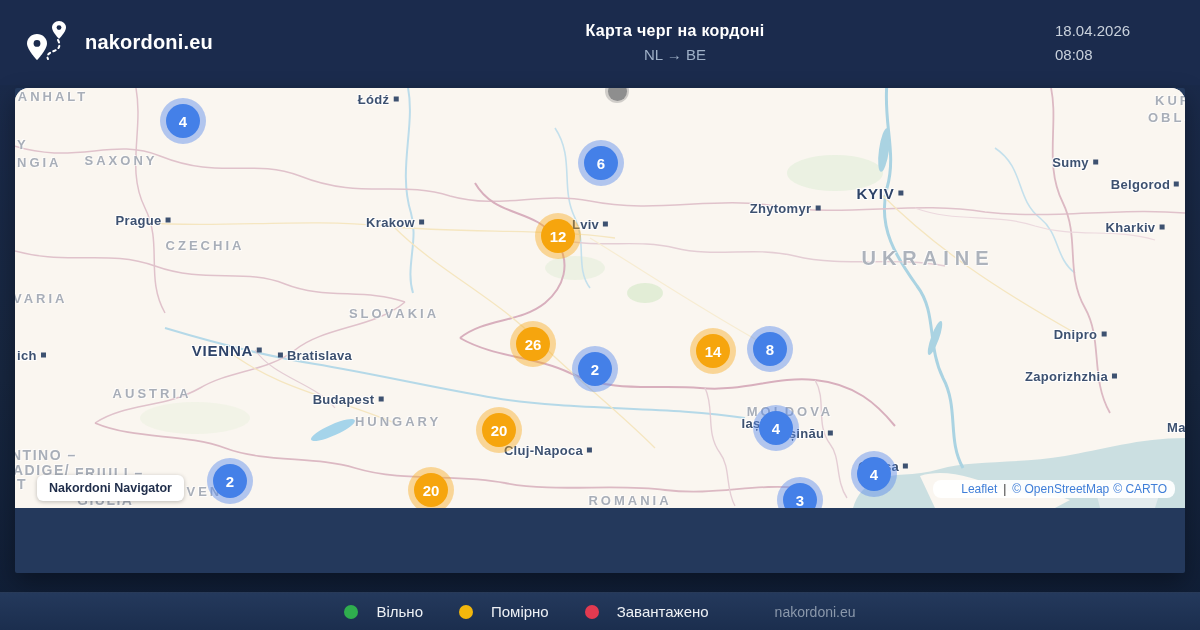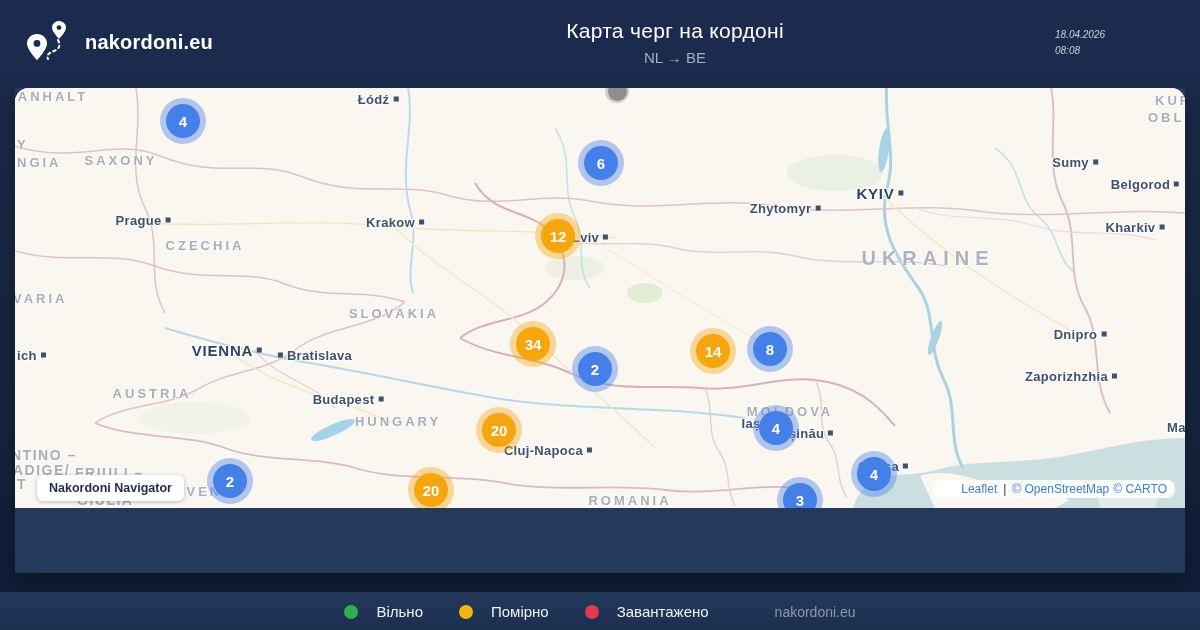--- a/index.html
+++ b/index.html
@@ -11,24 +11,24 @@
   }
 
   
   .header {
     height:85px; background:#1b2b4d;
     display:flex; align-items:center; padding:0 25px;
   }
   .brand { display:flex; align-items:center; gap:14px; width:230px; }
   .brand-name { color:#ffffff; font-size:20px; font-weight:bold; letter-spacing:0.2px; }
   .header-center { flex:1; text-align:center; padding-left:40px; }
-  .page-title { color:#ffffff; font-size:21px; font-weight:normal; letter-spacing:0.3px; }
+  .page-title { color:#ffffff; font-size:16px; font-weight:bold; letter-spacing:0.3px; }
   .page-subtitle { color:#9fb0c7; font-size:15px; margin-top:6px; }
   .header-right { width:120px; text-align:left; }
-  .header-date, .header-time { color:#c9d1dc; font-size:10px; line-height:1.6;font-style:italic; }
+  .header-date, .header-time { color:#c9d1dc; font-size:15px; line-height:1.6; }
 
   
   .panel {
     position:absolute; left:15px; top:88px; width:1170px; height:485px;
     background:#24395c; border-radius:2px;
     box-shadow:0 10px 24px rgba(0,0,0,0.35);
   }
   .map {
     position:relative; width:1170px; height:420px; overflow:hidden;
     border-radius:14px 14px 0 0; background:#faf6f0; cursor:grab;
@@ -213,21 +213,21 @@
           <span class="dot"></span>
         </div>
         <div class="city" style="left: 128px; top: 132px;">
           <span>Prague</span>
           <span class="dot"></span>
         </div>
         <div class="city" style="left: 380px; top: 134px;">
           <span>Krakow</span>
           <span class="dot"></span>
         </div>
-        <div class="city" style="left: 575px; top: 149px;">
+        <div class="city" style="left: 575px; top: 136px;">
           <span>Lviv</span>
           <span class="dot"></span>
         </div>
         <div class="city" style="left: 770px; top: 120px;">
           <span>Zhytomyr</span>
           <span class="dot"></span>
         </div>
         <div class="city big" style="left: 865px; top: 105px;">
           <span>KYIV</span>
           <span class="dot"></span>
@@ -291,21 +291,21 @@
         <div class="marker blue" style="left: 168px; top: 33px;">
           <div class="marker-inner">4</div>
         </div>
         <div class="marker blue" style="left: 586px; top: 75px;">
           <div class="marker-inner">6</div>
         </div>
         <div class="marker orange" style="left: 543px; top: 148px;">
           <div class="marker-inner">12</div>
         </div>
         <div class="marker orange" style="left: 518px; top: 256px;">
-          <div class="marker-inner">34</div>
+          <div class="marker-inner">26</div>
         </div>
         <div class="marker blue" style="left: 580px; top: 281px;">
           <div class="marker-inner">2</div>
         </div>
         <div class="marker orange" style="left: 698px; top: 263px;">
           <div class="marker-inner">14</div>
         </div>
         <div class="marker blue" style="left: 755px; top: 261px;">
           <div class="marker-inner">8</div>
         </div>

